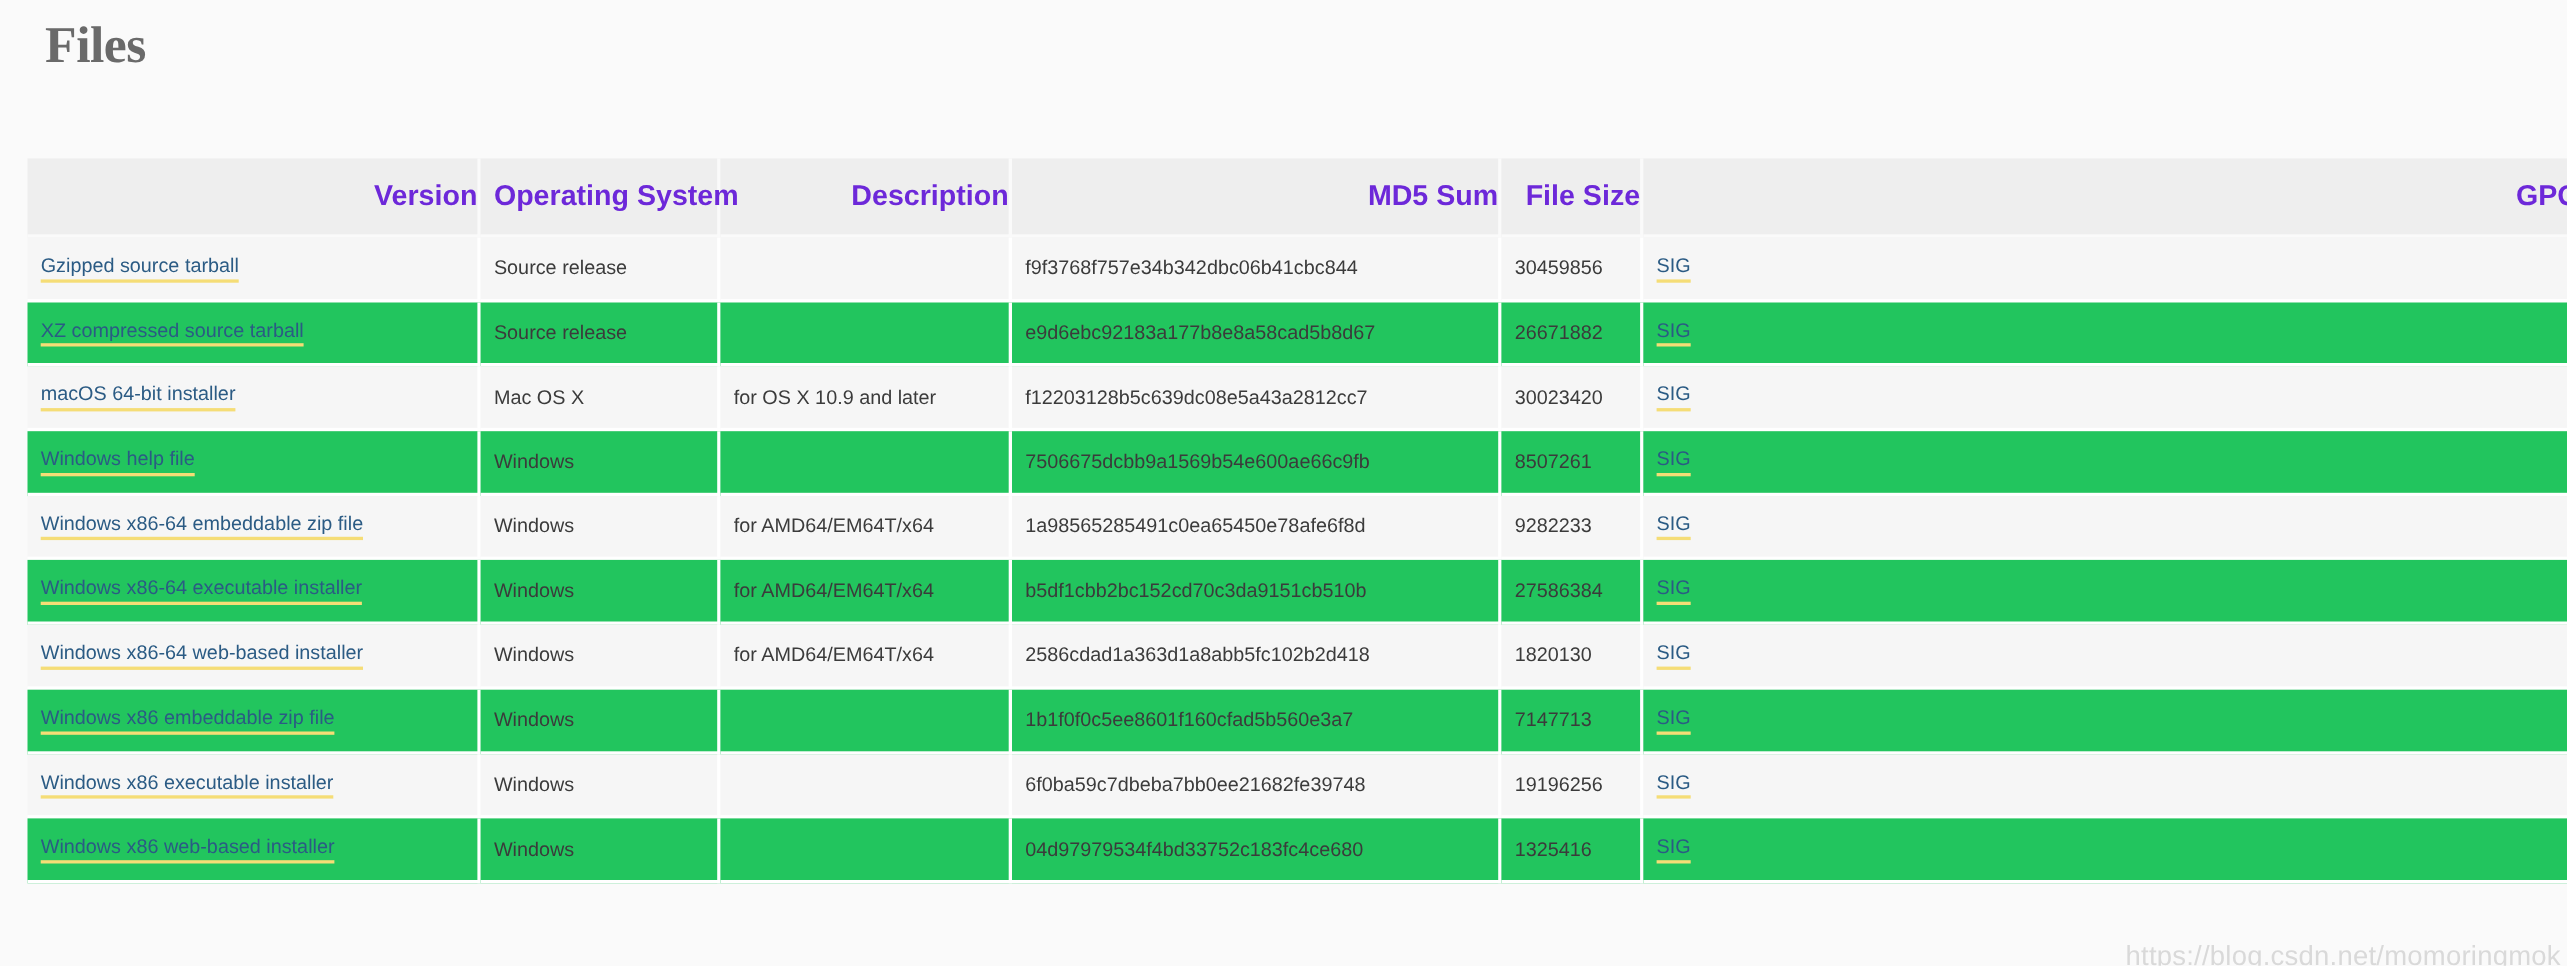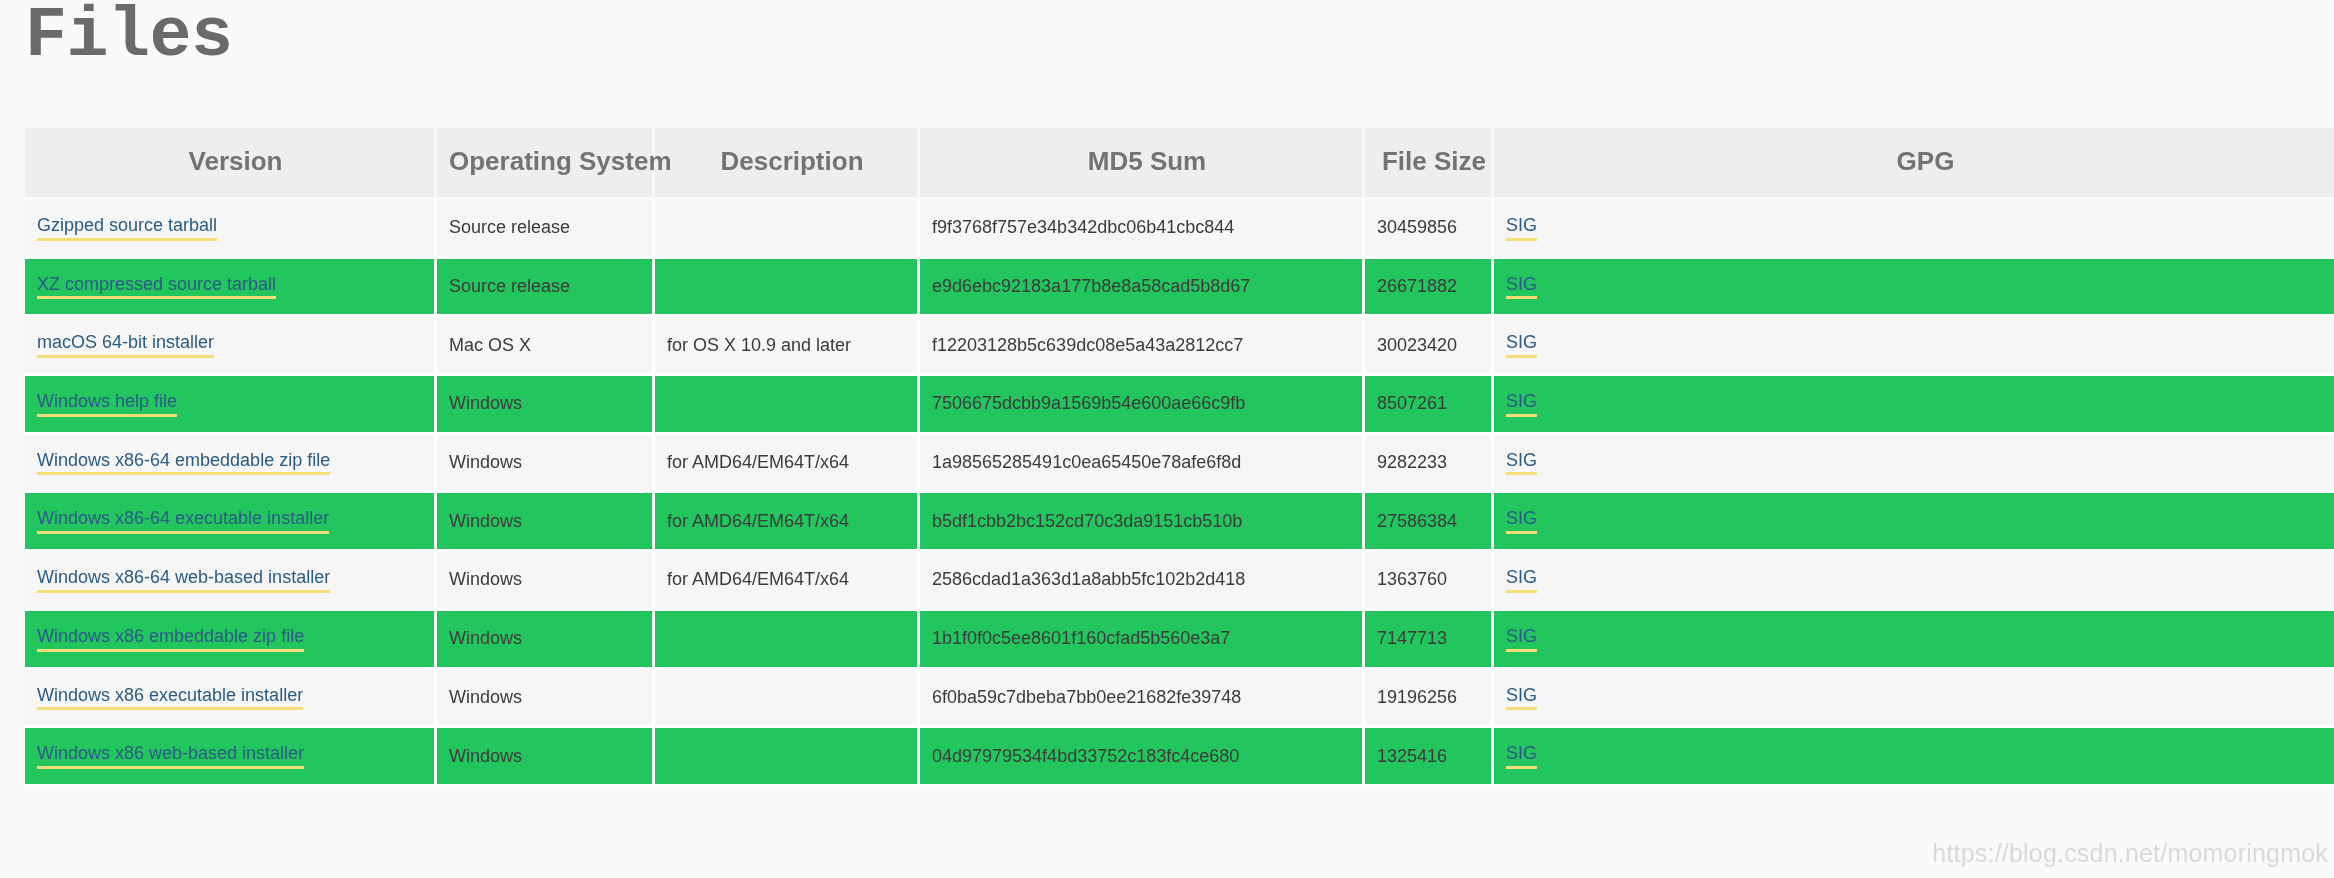--- a/index.html
+++ b/index.html
@@ -12,29 +12,29 @@
     font-family: "Liberation Sans", sans-serif;
     overflow: hidden;
   }
   .page {
     position: relative;
     width: 2334px;
     height: 878px;
     background: #fafafa;
   }
   .page-title {
-    margin: 0;
+    margin: 16px;
     padding: 0 0 0 25px;
-    font-size: 70px;
+    font-size: 47px;
     font-weight: bold;
     color: #6a6a6a;
     letter-spacing: -0.5px;
     line-height: 1.0;
     padding-top: 2px;
-    font-family: Liberation Mono, monospace;
+    font-family: Liberation Serif, serif;
   }
   .table-wrap {
     position: absolute;
     left: 25px;
     top: 128px;
     width: 2320px;
   }
   table.files {
     border-collapse: separate;
     border-spacing: 0;
@@ -44,24 +44,24 @@
   }
   table.files col.c-version     { width: 412px; }
   table.files col.c-os          { width: 218px; }
   table.files col.c-desc        { width: 265px; }
   table.files col.c-md5         { width: 445px; }
   table.files col.c-size        { width: 129px; }
   table.files col.c-gpg         { width: 851px; }
 
   thead th {
     background: #eeeeee;
-    color: #737373;
+    color: #6d28d9;
     font-weight: bold;
     font-size: 26px;
-    text-align: center;
+    text-align: right;
     padding: 18px 0 20px 12px;
     border-right: 3px solid #fafafa;
     border-bottom: 3px solid #fafafa;
     vertical-align: middle;
     white-space: nowrap;
   }
   thead th:last-child { border-right: none; }
 
   tbody td {
     padding: 15px 0 15px 12px;
@@ -175,21 +175,21 @@
             <td>for AMD64/EM64T/x64</td>
             <td>b5df1cbb2bc152cd70c3da9151cb510b</td>
             <td>27586384</td>
             <td><a class="dl">SIG</a></td>
           </tr>
           <tr class="odd">
             <td><a class="dl">Windows x86-64 web-based installer</a></td>
             <td>Windows</td>
             <td>for AMD64/EM64T/x64</td>
             <td>2586cdad1a363d1a8abb5fc102b2d418</td>
-            <td>1363760</td>
+            <td>1820130</td>
             <td><a class="dl">SIG</a></td>
           </tr>
           <tr class="even">
             <td><a class="dl">Windows x86 embeddable zip file</a></td>
             <td>Windows</td>
             <td></td>
             <td>1b1f0f0c5ee8601f160cfad5b560e3a7</td>
             <td>7147713</td>
             <td><a class="dl">SIG</a></td>
           </tr>

